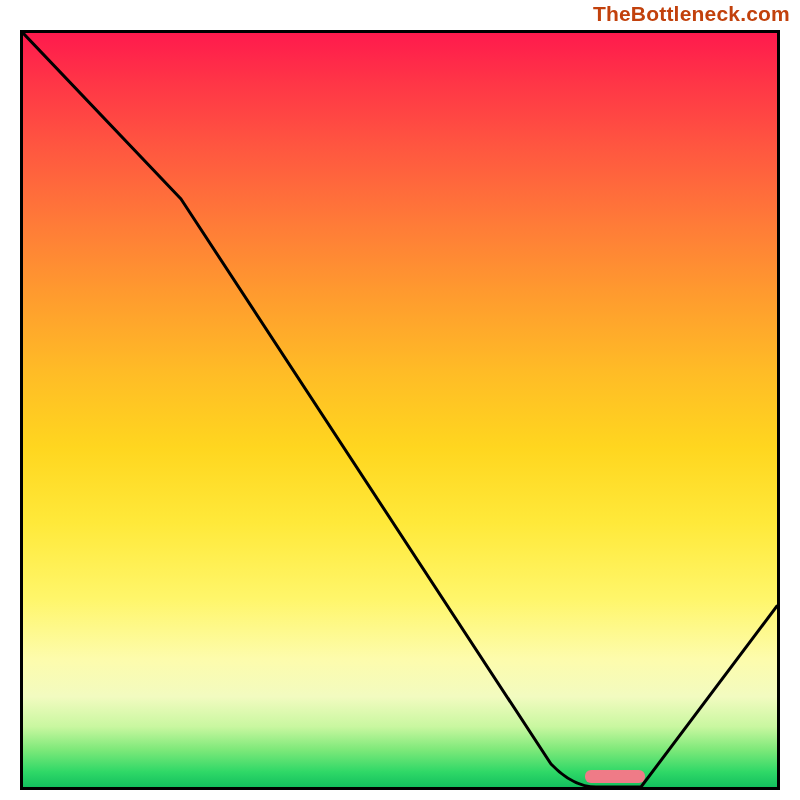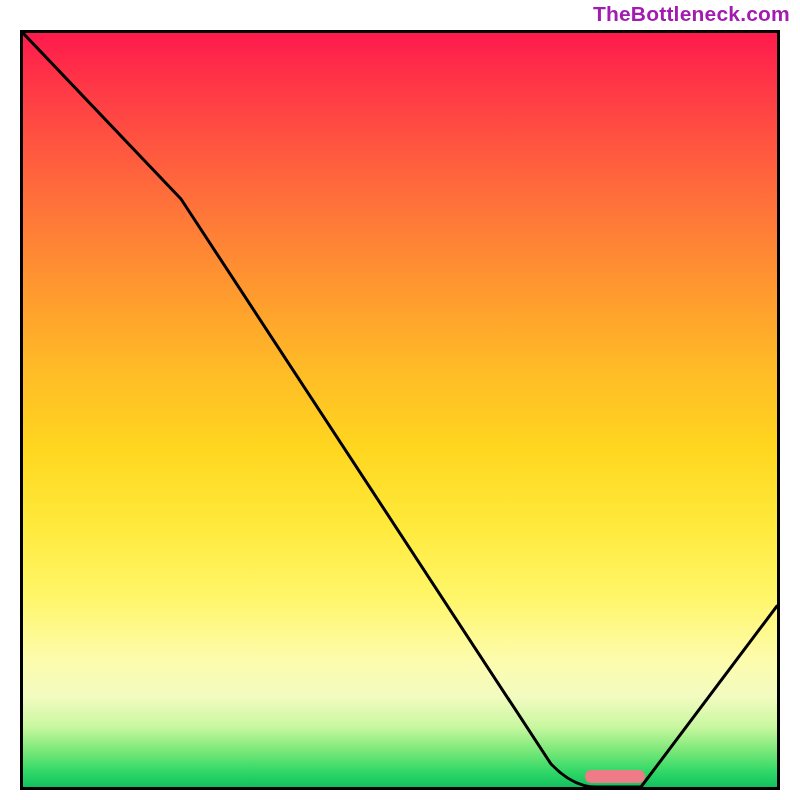--- a/index.html
+++ b/index.html
@@ -14,21 +14,21 @@
     position: relative;
     width: 800px;
     height: 800px;
   }
   .watermark {
     position: absolute;
     top: 2px;
     right: 10px;
     font-size: 21px;
     font-weight: bold;
-    color: #a21caf;
+    color: #c2410c;
     letter-spacing: 0.2px;
   }
   .plot-frame {
     position: absolute;
     left: 20px;
     top: 30px;
     width: 760px;
     height: 760px;
     border: 3px solid #000;
     box-sizing: border-box;

